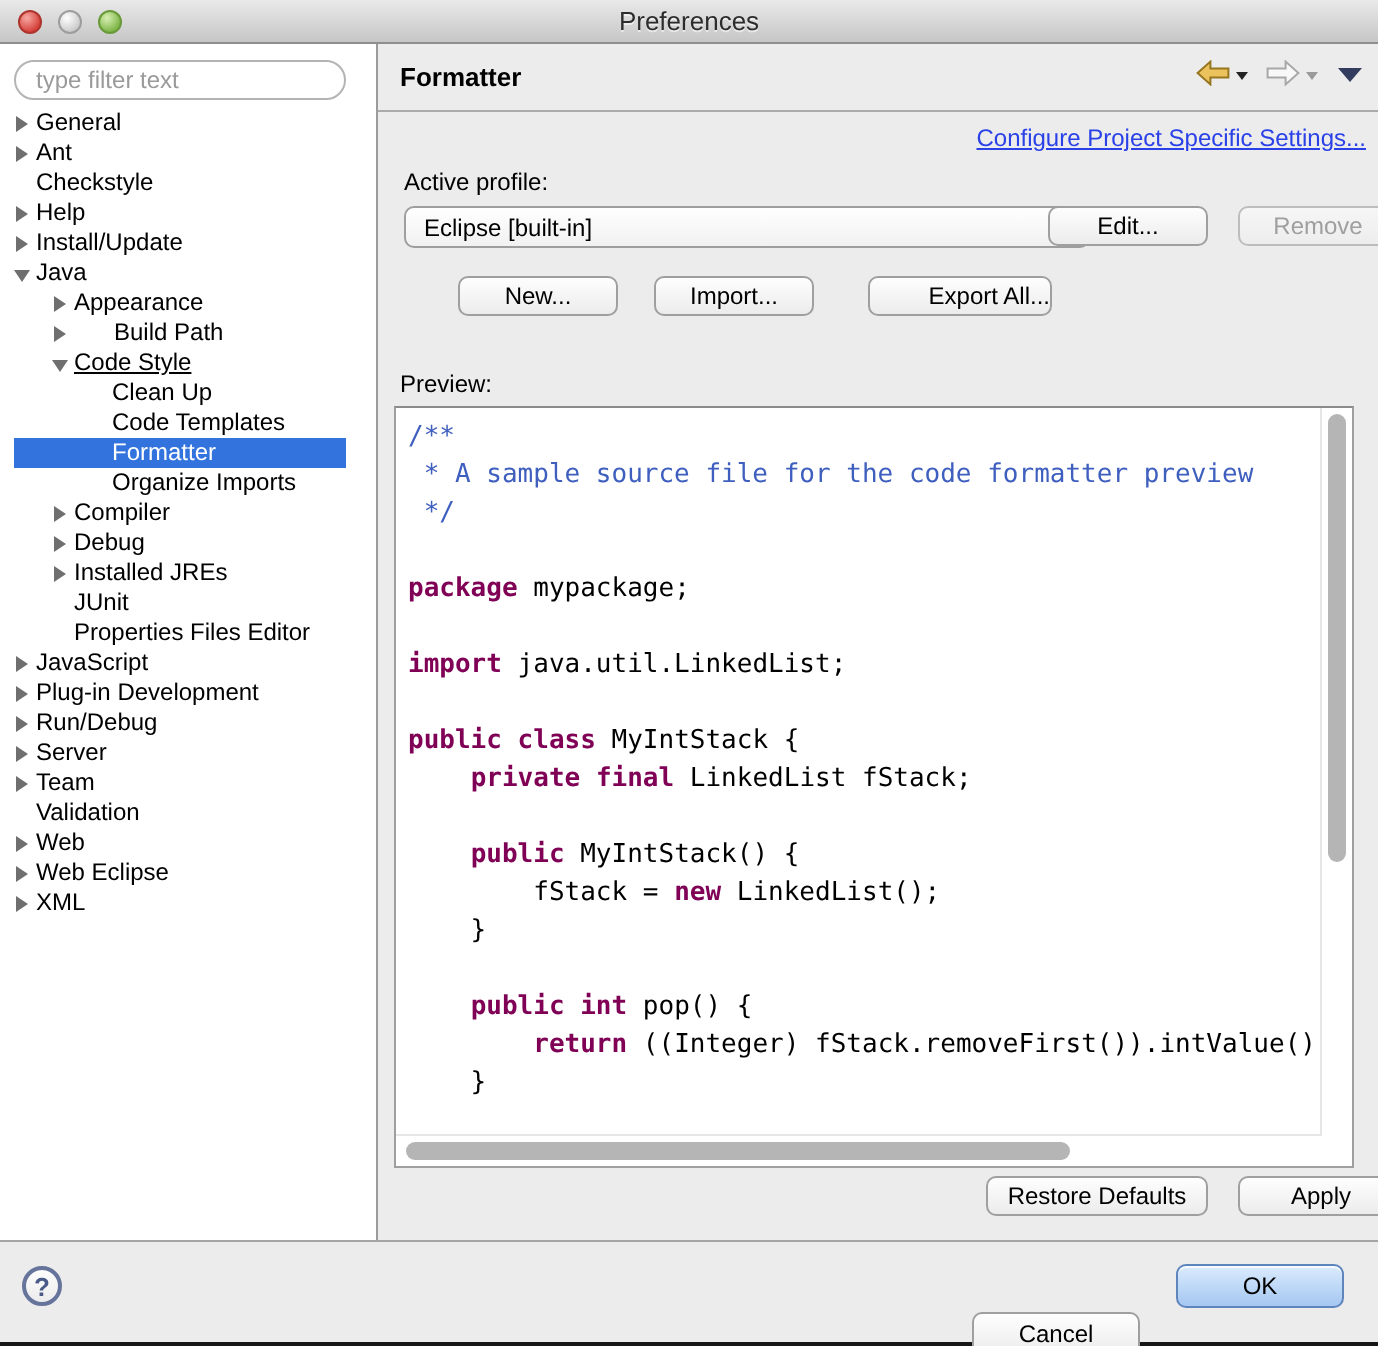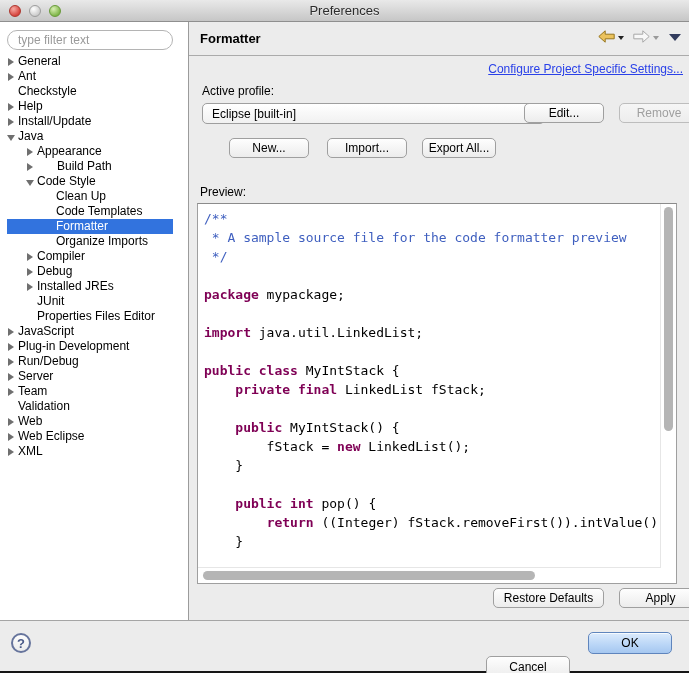--- a/index.html
+++ b/index.html
@@ -64,21 +64,21 @@
   .dropdown .dd-label { flex:1; }
   .btn {
     position:absolute; height:20px; box-sizing:border-box;
     background:linear-gradient(#fefefe,#ececec); border:1px solid #9f9f9f; border-radius:5px;
     font:12px "Liberation Sans",sans-serif; color:#000; text-align:center; cursor:default;margin-left:24px;
   }
   #btn-edit   { left:311px; top:81px;  width:80px; }
   #btn-remove { left:406px; top:81px;  width:80px; color:#9f9f9f; background:linear-gradient(#f6f6f6,#ededed); border-color:#bdbdbd; }
   #btn-new    { left:16px;  top:116px; width:80px; }
   #btn-import { left:114px; top:116px; width:80px; }
-  #btn-export { left:209px; top:116px; width:74px; }
+  #btn-export { left:221px; top:116px; width:92px;text-align:right; }
   .lbl-preview { position:absolute; left:11px; top:163px; }
   .preview {
     position:absolute; left:8px; top:181px; width:480px; height:381px; box-sizing:border-box;
     background:#fff; border:1px solid #9f9f9f; border-top-color:#8b8b8b;
   }
   .code {
     position:absolute; left:0; top:0; right:16px; bottom:16px; overflow:hidden;
     padding:5px 0 0 6px; font:13px "DejaVu Sans Mono",monospace;
   }
   .code-line { height:19px; line-height:19px; white-space:pre; }
@@ -155,21 +155,21 @@
             <span>Java</span>
           </div>
           <div class="tree-row" style="padding-left: 19px;">
             <span class="arrow collapsed"></span>
             <span>Appearance</span>
           </div>
           <div class="tree-row" style="padding-left: 19px; gap: 20px;">
             <span class="arrow collapsed"></span>
             <span>Build Path</span>
           </div>
-          <div class="tree-row" style="padding-left: 19px;">
+          <div class="tree-row" style="padding-left: 19px; text-decoration: underline;">
             <span class="arrow expanded"></span>
             <span>Code Style</span>
           </div>
           <div class="tree-row" style="padding-left: 38px;">
             <span class="arrow none"></span>
             <span>Clean Up</span>
           </div>
           <div class="tree-row" style="padding-left: 38px;">
             <span class="arrow none"></span>
             <span>Code Templates</span>

